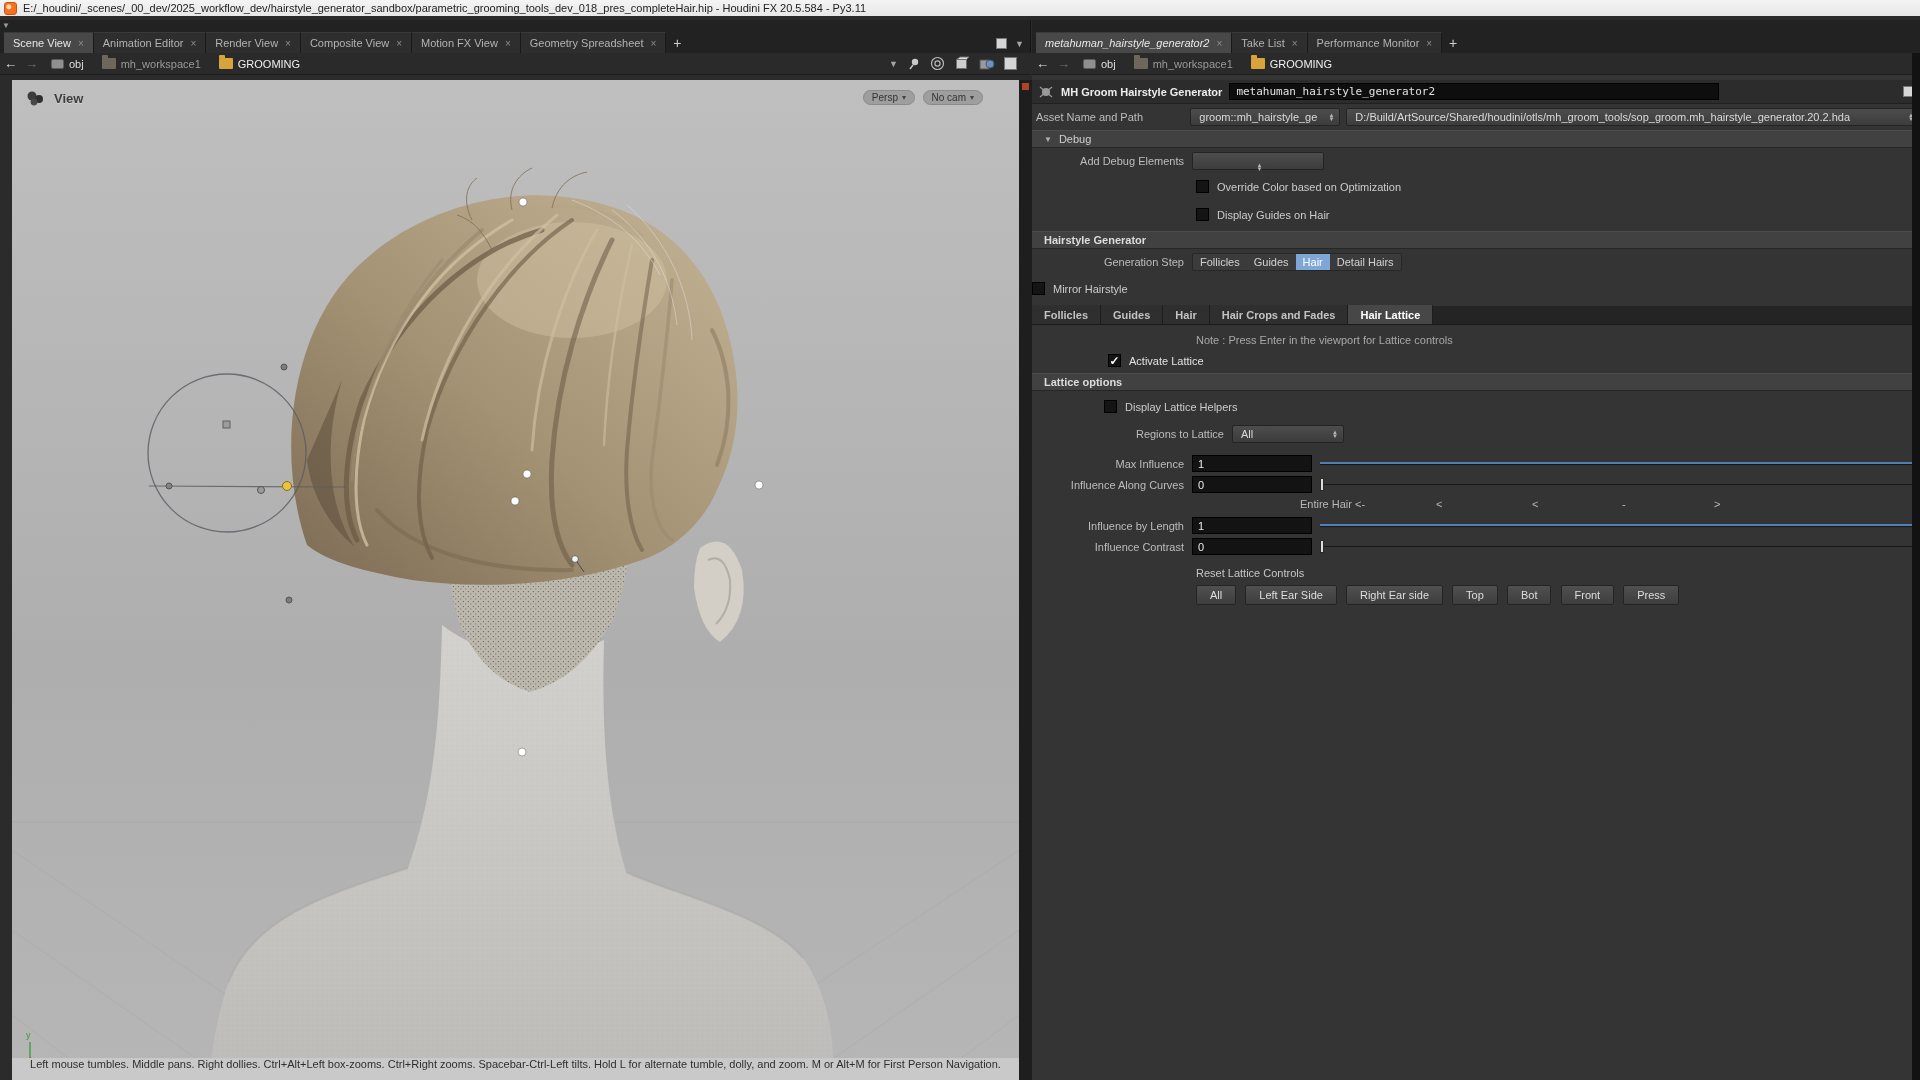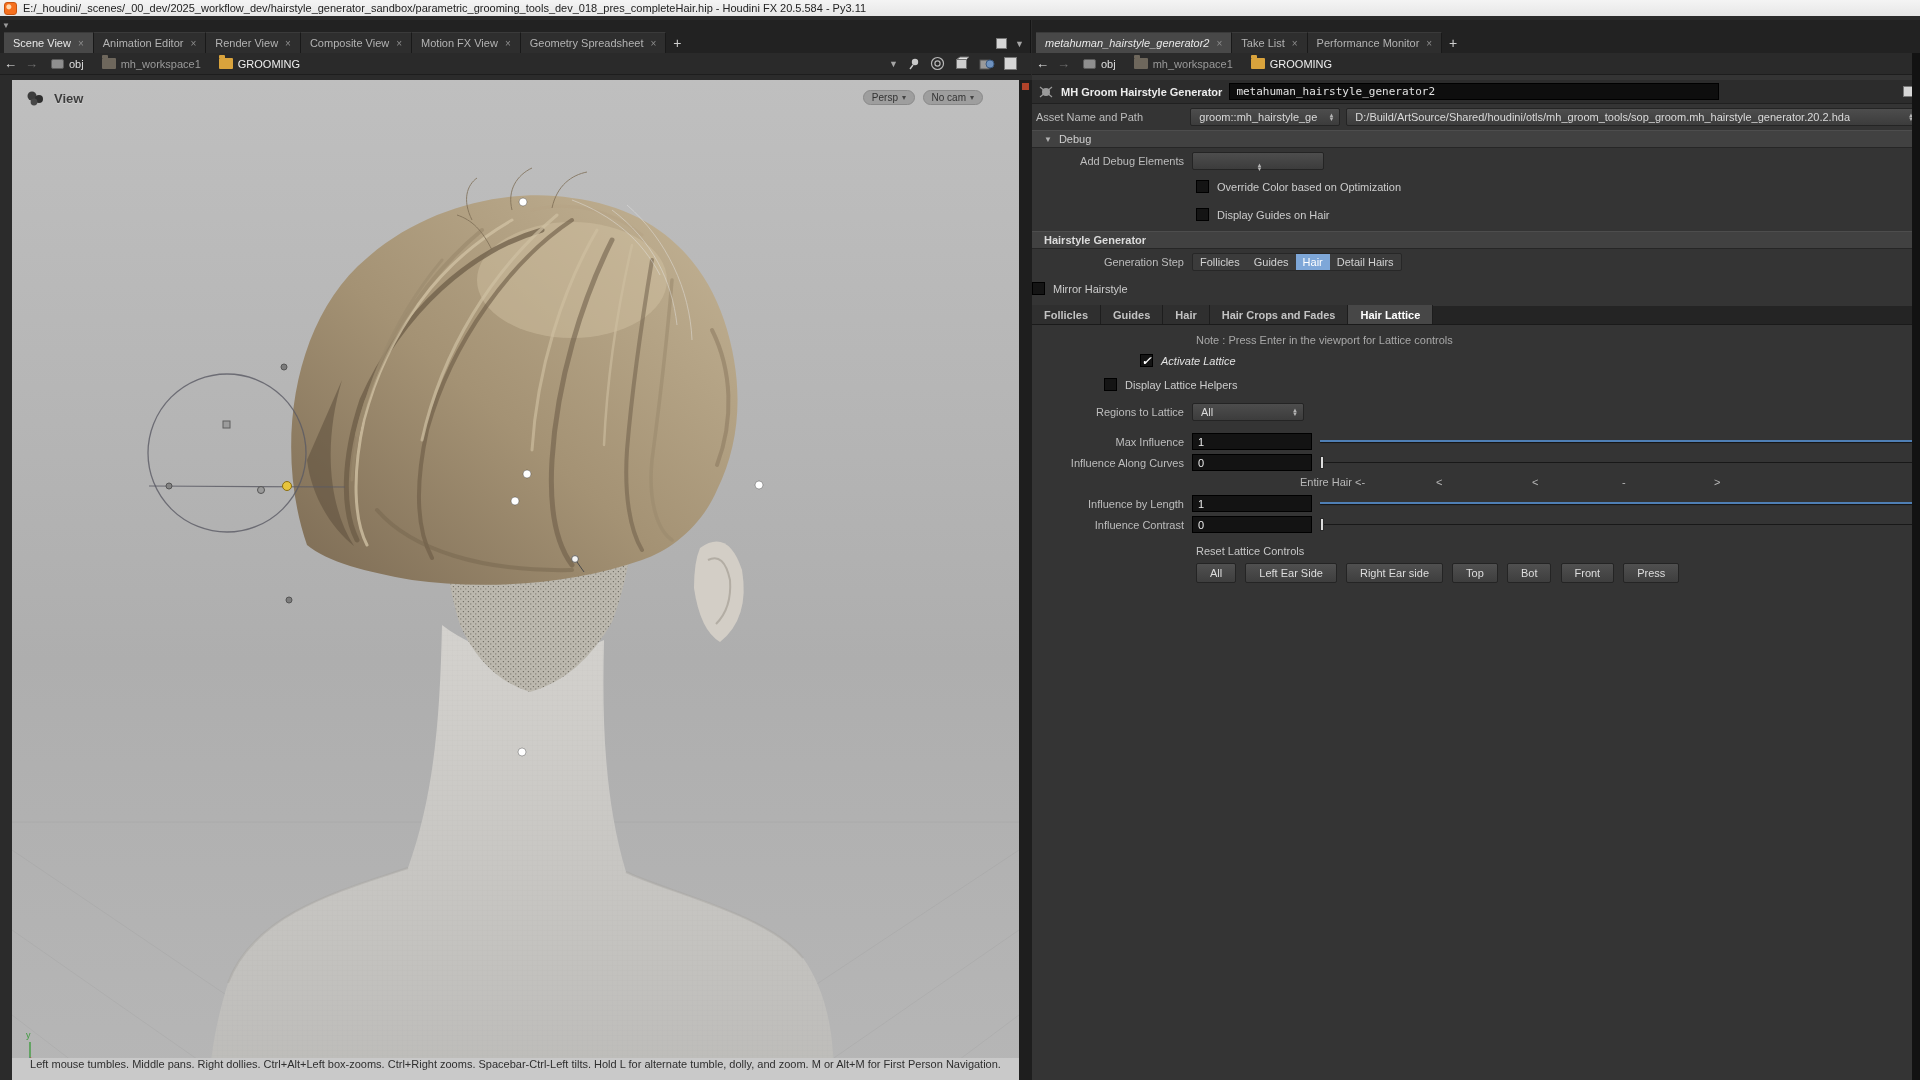--- a/index.html
+++ b/index.html
@@ -450,32 +450,35 @@
   <div class="subtabs">
     <span class="subtab">Follicles</span>
     <span class="subtab">Guides</span>
     <span class="subtab">Hair</span>
     <span class="subtab">Hair Crops and Fades</span>
     <span class="subtab active">Hair Lattice</span>
   </div>
 
   <div class="noterow">Note : Press Enter in the viewport for Lattice controls</div>
 
-  <div class="prow" style="padding-left:108px;font-style:italic;">
+  <div class="prow" style="padding-left:76px;">
     <span class="cb checked"></span>
     <span class="cblabel" style="color:#e2e2e2;">Activate Lattice</span>
     </div>
 
+  <div class="secbar">
+    <span>Lattice options</span>
+    </div>
 
   <div class="prow" style="padding-left:68px;margin:7px 4px;">
     <span class="cb"></span>
     <span class="cblabel">Display Lattice Helpers</span>
     </div>
 
-  <div class="prow" style="margin:10px 0;">
+  <div class="prow" style="margin:10px 0;padding-left:40px;">
     <span class="plabel">Regions to Lattice</span>
     <div class="dd" style="width:112px;">
       <span class="lbl">All</span>
         <span class="spin"></span>
       </div>
   </div>
 
   <div class="prow" style="margin-top:12px;">
     <span class="plabel">Max Influence</span>
     <span class="field">1</span>

